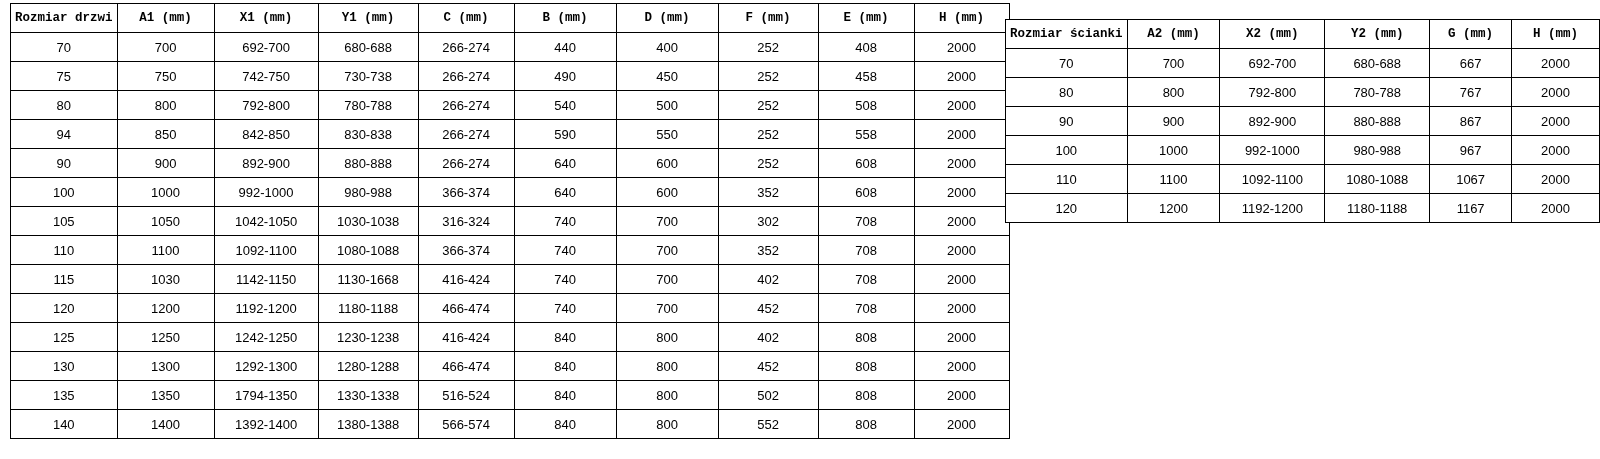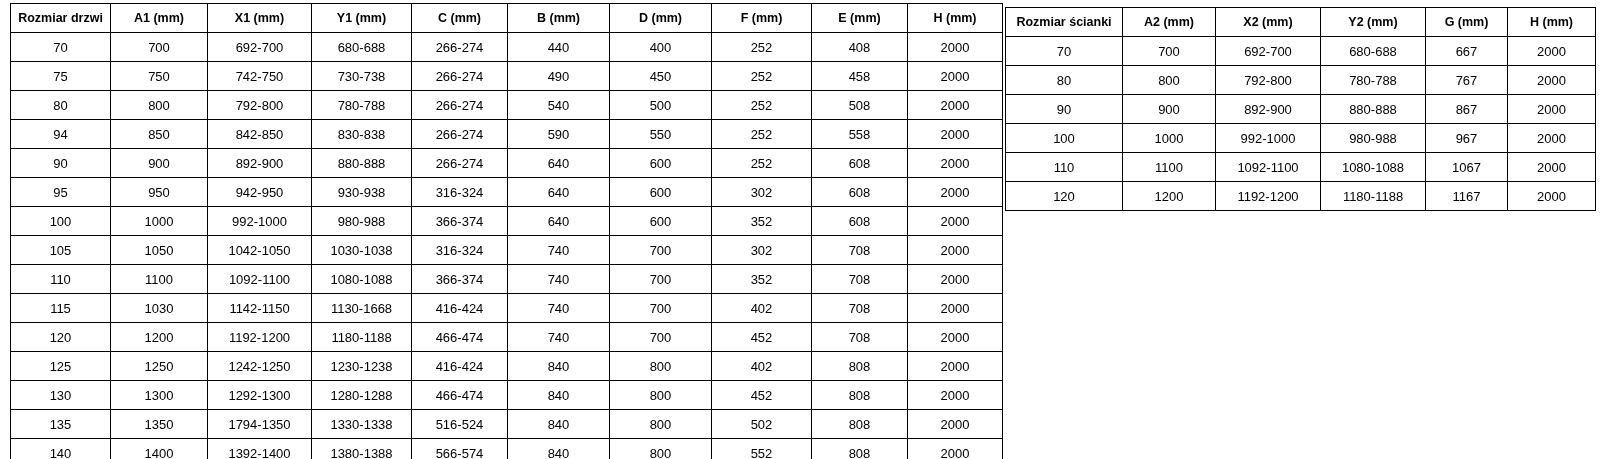--- a/index.html
+++ b/index.html
@@ -21,41 +21,42 @@
   }
   .table-wrap {
     position: absolute;
   }
   #doors-table-wrap {
     left: 10px;
     top: 3px;
   }
   #wall-table-wrap {
     left: 1005px;
-    top: 7px;
+    top: 19px;
     border-radius: 17px;
   }
   table.spec {
     border-collapse: collapse;
     table-layout: fixed;
     background: #ffffff;
   }
   table.spec th,
   table.spec td {
     border: 1px solid #000000;
     text-align: center;
     vertical-align: middle;
     font-size: 13px;
     height: 28px;
     padding: 0 4px;
     white-space: nowrap;
   }
   table.spec th {
     font-weight: bold;
     font-size: 12.5px;
+    font-family: Liberation Mono, monospace;
   }
   table.spec td {
     font-weight: normal;
   }
   
   #doors-table col.c0 { width: 100px; }
   #doors-table col.c1 { width: 97px; }
   #doors-table col.c2 { width: 104px; }
   #doors-table col.c3 { width: 100px; }
   #doors-table col.c4 { width: 96px; }
@@ -160,32 +161,20 @@
           <td>892-900</td>
           <td>880-888</td>
           <td>266-274</td>
           <td>640</td>
           <td>600</td>
           <td>252</td>
           <td>608</td>
           <td>2000</td>
         </tr>
         <tr>
-          <td>95</td>
-          <td>950</td>
-          <td>942-950</td>
-          <td>930-938</td>
-          <td>316-324</td>
-          <td>640</td>
-          <td>600</td>
-          <td>302</td>
-          <td>608</td>
-          <td>2000</td>
-        </tr>
-        <tr>
           <td>100</td>
           <td>1000</td>
           <td>992-1000</td>
           <td>980-988</td>
           <td>366-374</td>
           <td>640</td>
           <td>600</td>
           <td>352</td>
           <td>608</td>
           <td>2000</td>

